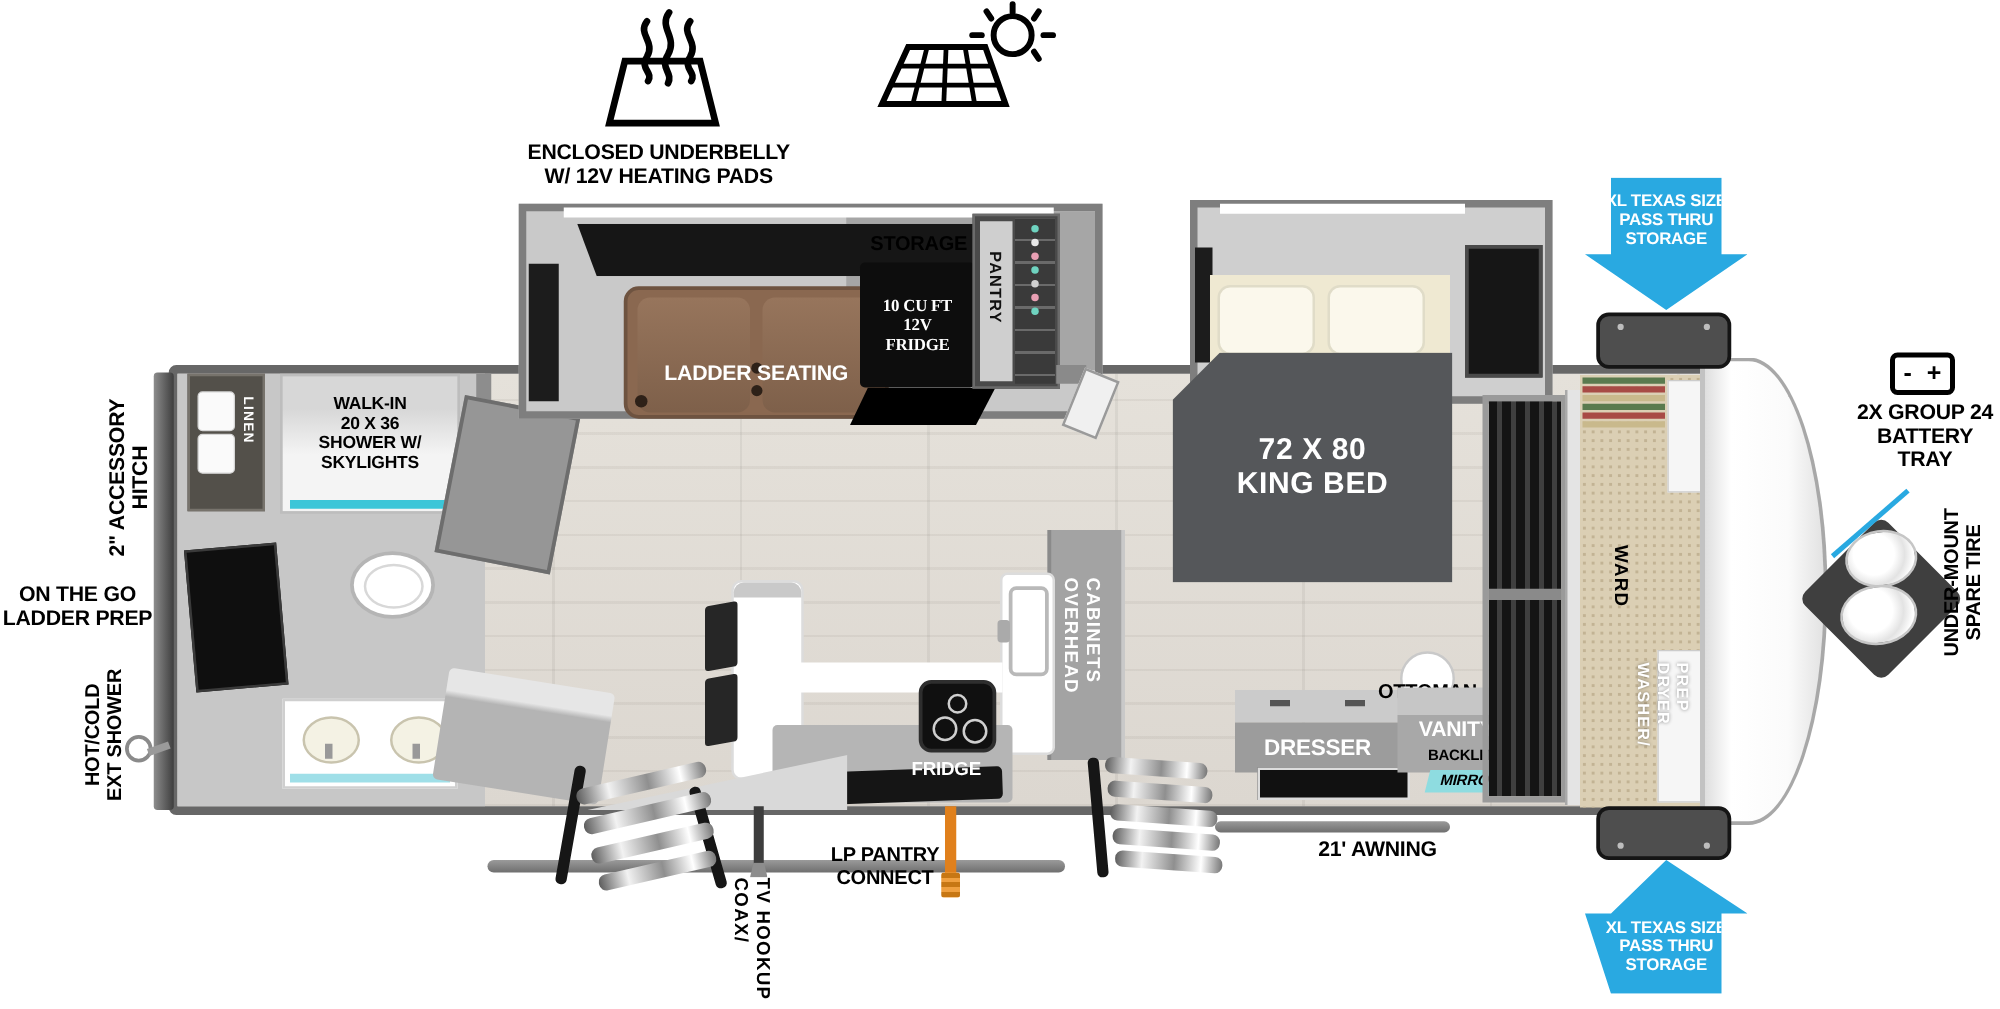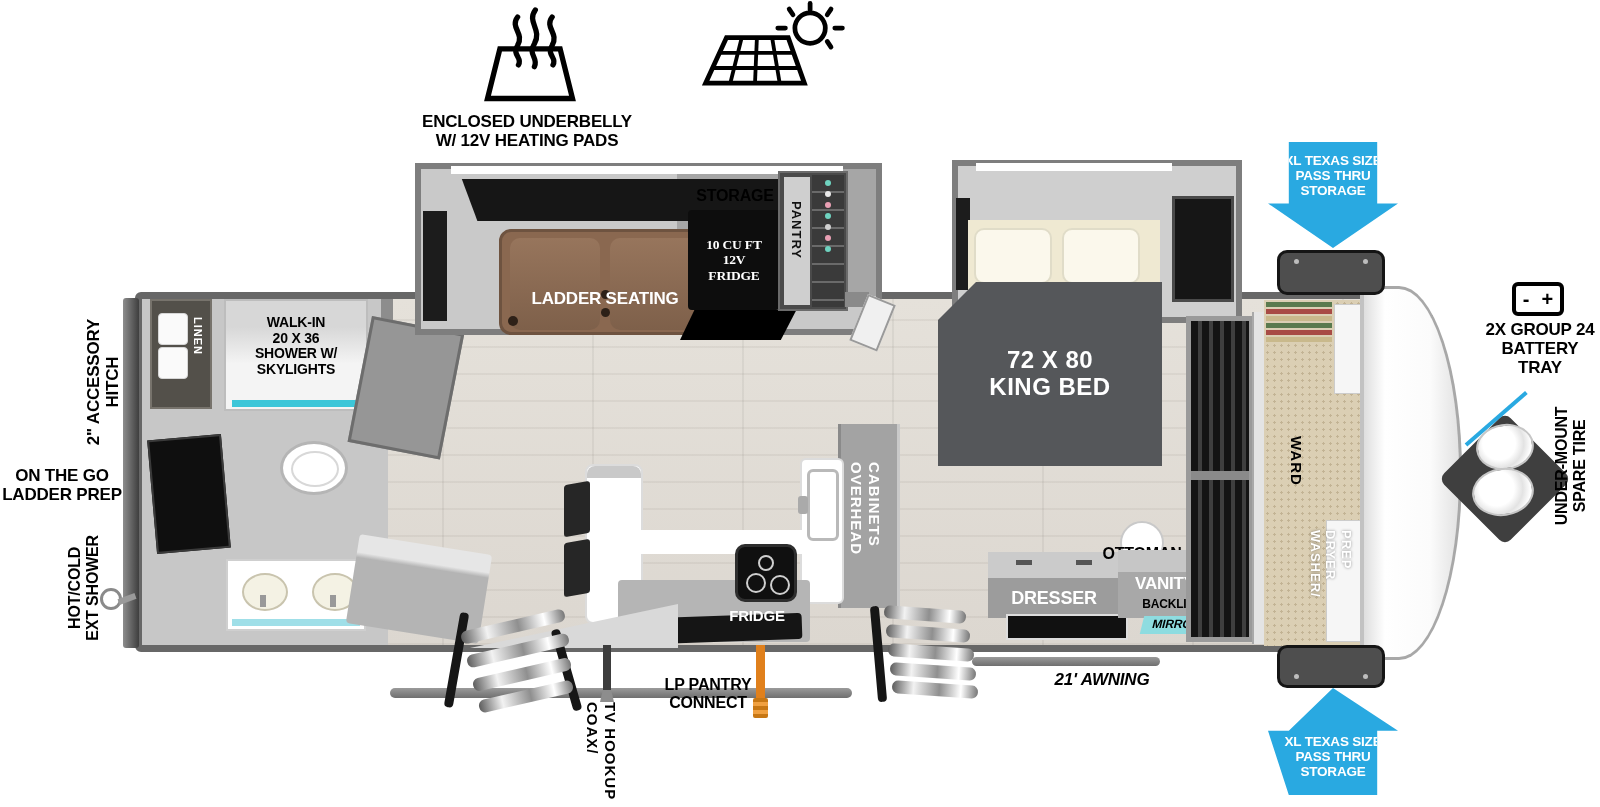--- a/index.html
+++ b/index.html
@@ -211,21 +211,21 @@
   </div>
   <div class="lbl wlbl" style="left:713px;top:608px;width:88px;font-size:15px;">FRIDGE</div>
   <div class="abs" style="left:564px;top:483px;width:26px;height:52px;background:#262626;border-radius:3px;transform:skewY(-10deg);"></div>
   <div class="abs" style="left:564px;top:541px;width:26px;height:54px;background:#262626;border-radius:3px;transform:skewY(-10deg);"></div>
 
   <div class="abs" style="left:470px;top:604px;width:208px;height:44px;background:#d9d9d9;clip-path:polygon(0 100%,100% 0,100% 100%);"></div>
   <div class="abs" style="left:620px;top:652px;width:178px;height:9px;background:#fff;border-radius:3px;"></div>
 
   <div class="abs" style="left:390px;top:688px;width:462px;height:10px;background:linear-gradient(180deg,#9a9a9a,#6f6f6f);border-radius:5px;"></div>
   <div class="abs" style="left:972px;top:657px;width:188px;height:9px;background:linear-gradient(180deg,#9a9a9a,#6f6f6f);border-radius:5px;"></div>
-  <div class="lbl" style="left:1040px;top:670px;width:124px;font-size:17px;font-style:italic;">21' AWNING</div>
+  <div class="lbl" style="left:1040px;top:670px;width:124px;font-size:17px;">21' AWNING</div>
 
   <div class="abs" style="left:450px;top:604px;width:130px;height:106px;">
     <div class="rail" style="left:2px;top:8px;height:96px;transform:rotate(10deg);"></div>
     <div class="rail" style="left:112px;top:24px;height:84px;transform:rotate(-16deg);"></div>
     <div class="tread" style="left:10px;top:16px;width:106px;transform:rotate(-13deg);"></div>
     <div class="tread" style="left:16px;top:40px;width:104px;transform:rotate(-13deg);"></div>
     <div class="tread" style="left:22px;top:64px;width:100px;transform:rotate(-13deg);"></div>
     <div class="tread" style="left:28px;top:86px;width:96px;transform:rotate(-13deg);"></div>
   </div>
   <div class="abs" style="left:874px;top:606px;width:104px;height:98px;">

